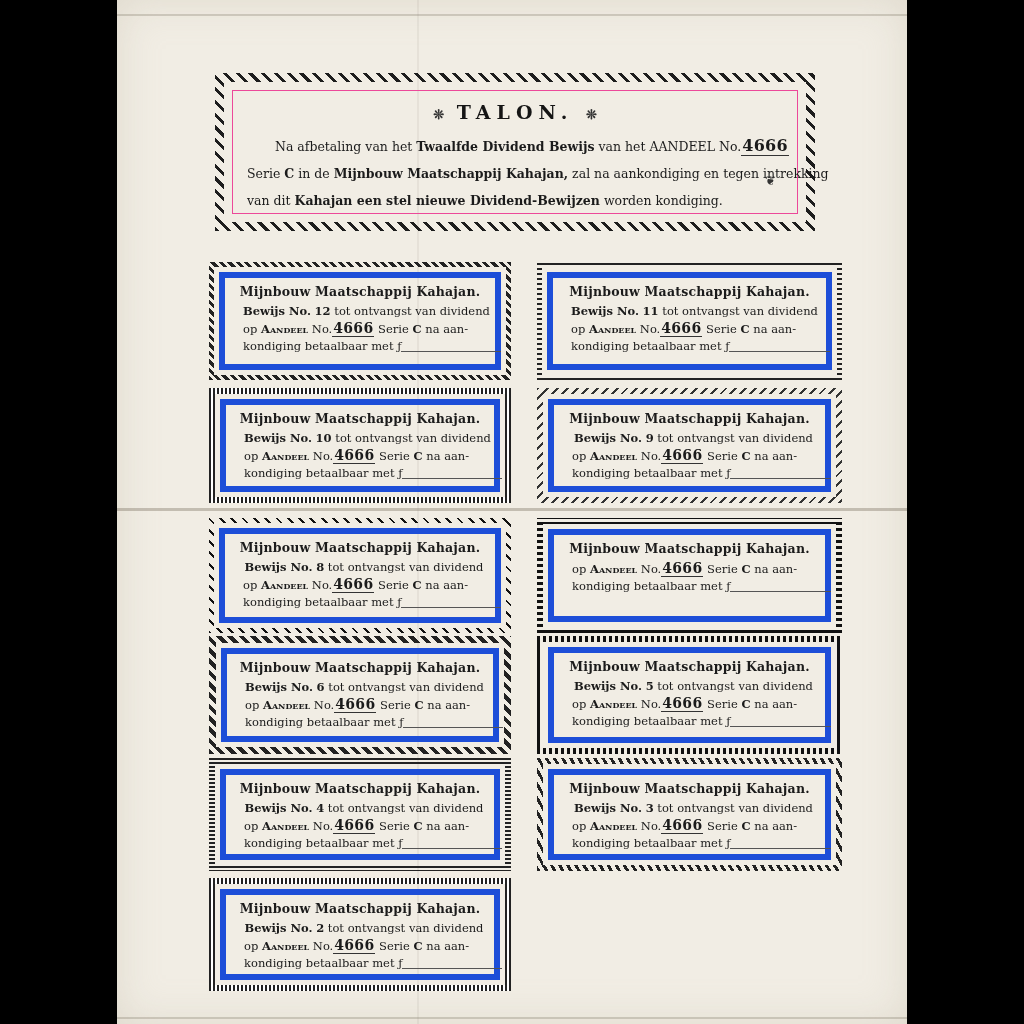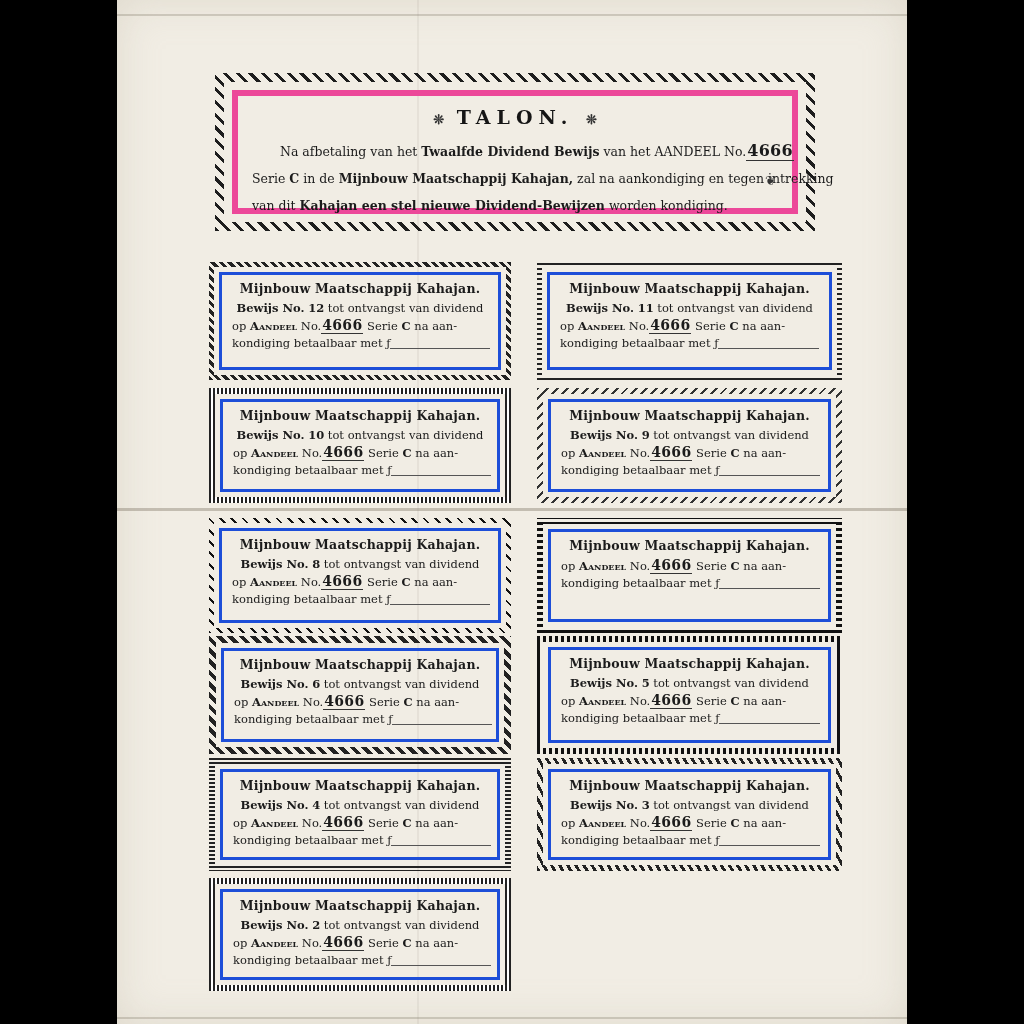--- a/index.html
+++ b/index.html
@@ -47,21 +47,21 @@
   .coupon {
     position: absolute;
     box-sizing: border-box;
     background: transparent;
     padding: 5px;
   }
   .coupon .inner {
     box-sizing: border-box;
     width: 100%;
     height: 100%;
-    border: 3px solid #1d4ed8;
+    border: 6px solid #1d4ed8;
     padding: 4px 10px 2px 10px;
     position: relative;
   }
   
   .frm-a { border: 5px solid #222; border-image: repeating-linear-gradient(45deg,#222 0 3px,transparent 3px 6px) 5; }
   .frm-b { border: 5px solid #222; border-image: repeating-linear-gradient(0deg,#222 0 2px,transparent 2px 5px) 5; }
   .frm-c { border: 6px solid #222; border-image: repeating-linear-gradient(90deg,#222 0 2px,#fff 2px 4px) 6; }
   .frm-d { border: 6px solid #222; border-image: repeating-linear-gradient(135deg,#333 0 2px,transparent 2px 7px) 6; }
   .frm-e { border: 5px solid #222; border-image: repeating-linear-gradient(45deg,#111 0 2px,transparent 2px 8px) 5; }
   .frm-f { border: 6px solid #222; border-image: repeating-linear-gradient(0deg,#111 0 3px,transparent 3px 6px) 6; }
@@ -77,20 +77,21 @@
     letter-spacing: .2px;
     color: #1b1b1b;
     margin: 2px 0 4px 0;
     white-space: nowrap;
   }
   .line {
     font-size: 11.5px;
     color: #1b1b1b;
     white-space: nowrap;
     line-height: 17px;
+    margin-left: 8px;
   }
   .line.c { text-align: center; }
   .b { font-weight: bold; }
   .num {
     font-weight: bold;
     font-size: 14px;
     letter-spacing: .3px;
     border-bottom: 1px solid #333;
     padding: 0 1px;
   }
@@ -111,21 +112,21 @@
     height: 158px;
     box-sizing: border-box;
     padding: 8px;
     border: 9px solid #222;
     border-image: repeating-linear-gradient(45deg,#1d1d1d 0 3px,transparent 3px 9px) 9;
   }
   .talon-inner {
     box-sizing: border-box;
     width: 100%;
     height: 100%;
-    border: 6px solid #ec4899;
+    border: 1px solid #ec4899;
     padding: 8px 14px;
   }
   .talon-head {
     text-align: center;
     font-size: 19px;
     font-weight: bold;
     letter-spacing: 6px;
     color: #151515;
     margin: 2px 0 9px 0;
   }

